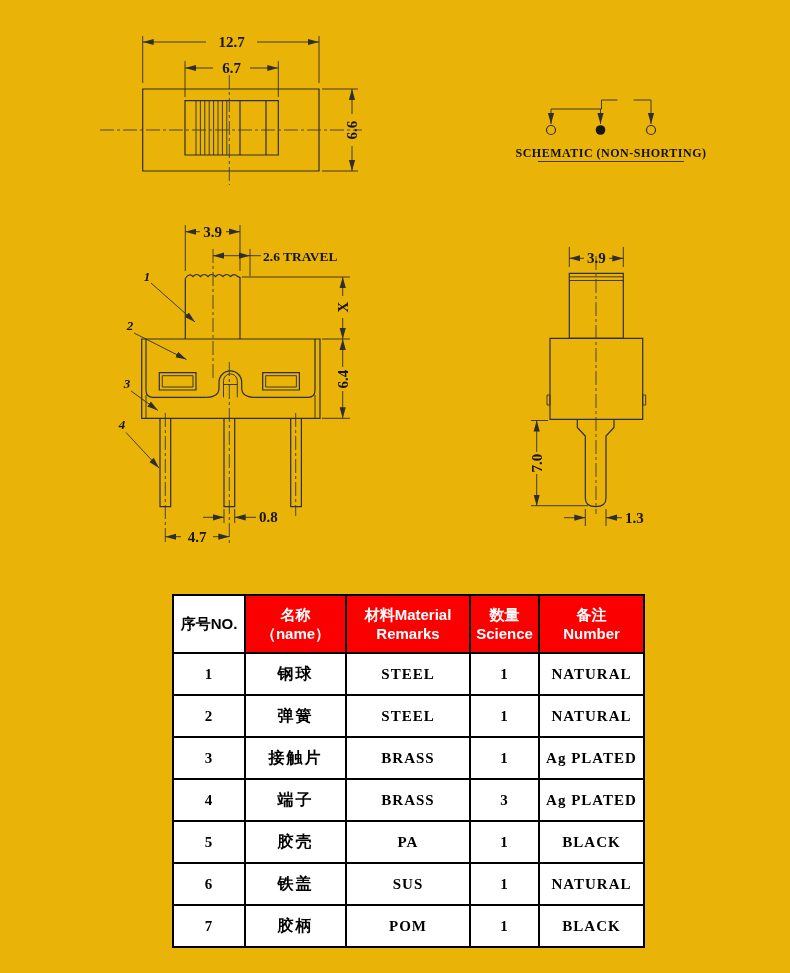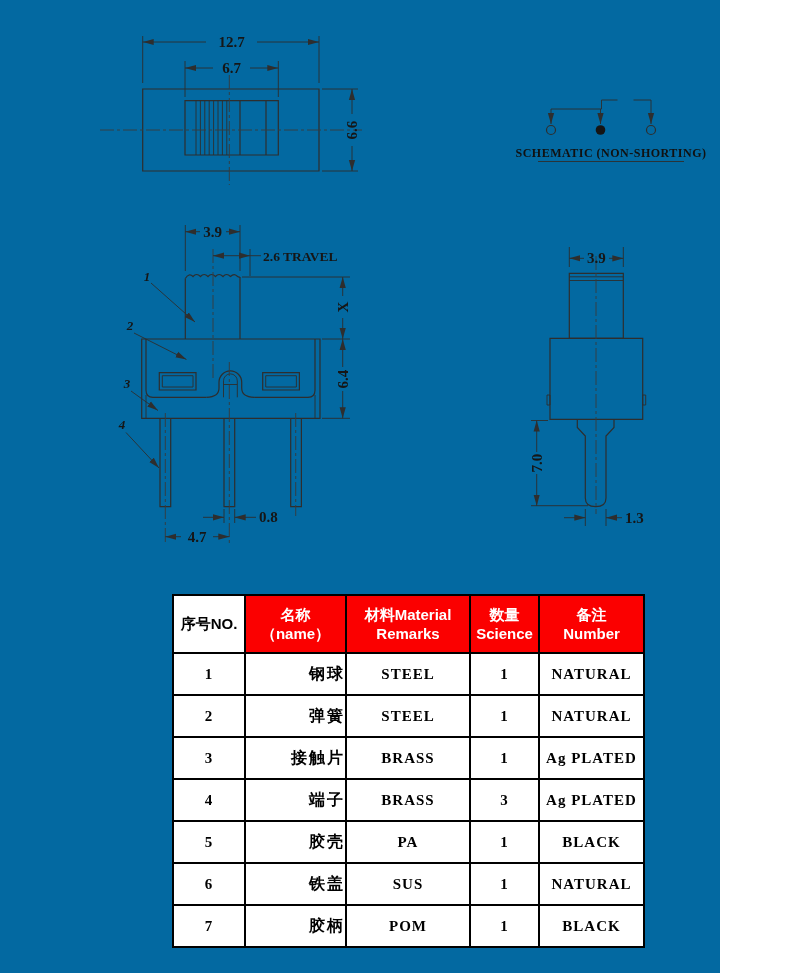--- a/index.html
+++ b/index.html
@@ -1,36 +1,36 @@
 <!DOCTYPE html>
 <html style="--red: #fb0000;"><head>
 <meta charset="utf-8">
 <style>
   html,body{margin:0;padding:0;background:#fff;}
-  #page{position:relative;width:720px;height:973px;background:#0369a1;overflow:hidden;
+  #page{position:relative;width:790px;height:973px;background:#eab308;overflow:hidden;
         font-family:"Liberation Serif","DejaVu Serif",serif;}
   svg{position:absolute;left:0;top:0;}
   svg *{vector-effect:non-scaling-stroke;}
   .ol{stroke:#2e2e2e;stroke-width:1.2;fill:none;}             
   .tl{stroke:#2e2e2e;stroke-width:0.9;fill:none;}             
   .cl{stroke:#3a3a3a;stroke-width:0.9;fill:none;stroke-dasharray:14 3 3 3;} 
   .dim{font:bold 15px "Liberation Serif","DejaVu Serif",serif;fill:#161616;}
   .dims{font:bold 13.5px "Liberation Serif","DejaVu Serif",serif;fill:#161616;}
   .callout{font:italic bold 13px "Liberation Serif","DejaVu Serif",serif;fill:#161616;}
   .schem{font:bold 12px "Liberation Serif","DejaVu Serif",serif;fill:#111;letter-spacing:.5px;}
   .mid{text-anchor:middle;}
   
   #parts{position:absolute;left:172px;top:594px;border-collapse:collapse;table-layout:fixed;}
   #parts th,#parts td{border:2px solid #000;text-align:center;vertical-align:middle;padding:0;}
   #parts thead th{height:56px;background:var(--red);color:#fff;
        font:bold 15px "Liberation Sans","DejaVu Sans",sans-serif;line-height:1.3;}
   #parts thead th.white{background:#fff;color:#000;}
   #parts tbody td{height:40px;background:#fff;color:#000;
        font:bold 15px "Liberation Serif","DejaVu Serif",serif;letter-spacing:1px;}
-  #parts tbody td.zh{font:bold 16px "Liberation Sans","DejaVu Sans",sans-serif;letter-spacing:2px;text-align:right;}
+  #parts tbody td.zh{font:bold 16px "Liberation Sans","DejaVu Sans",sans-serif;letter-spacing:2px;}
 </style>
 </head>
 <body>
 
 <div id="page">
 
 <svg width="790" height="575" viewBox="0 0 790 575">
   <defs>
     <marker id="ar" markerUnits="userSpaceOnUse" markerWidth="11" markerHeight="8" refX="11" refY="4" orient="auto-start-reverse">
       <path d="M11,4 L0,0.9 L0,7.1 Z" fill="#2e2e2e"></path>

